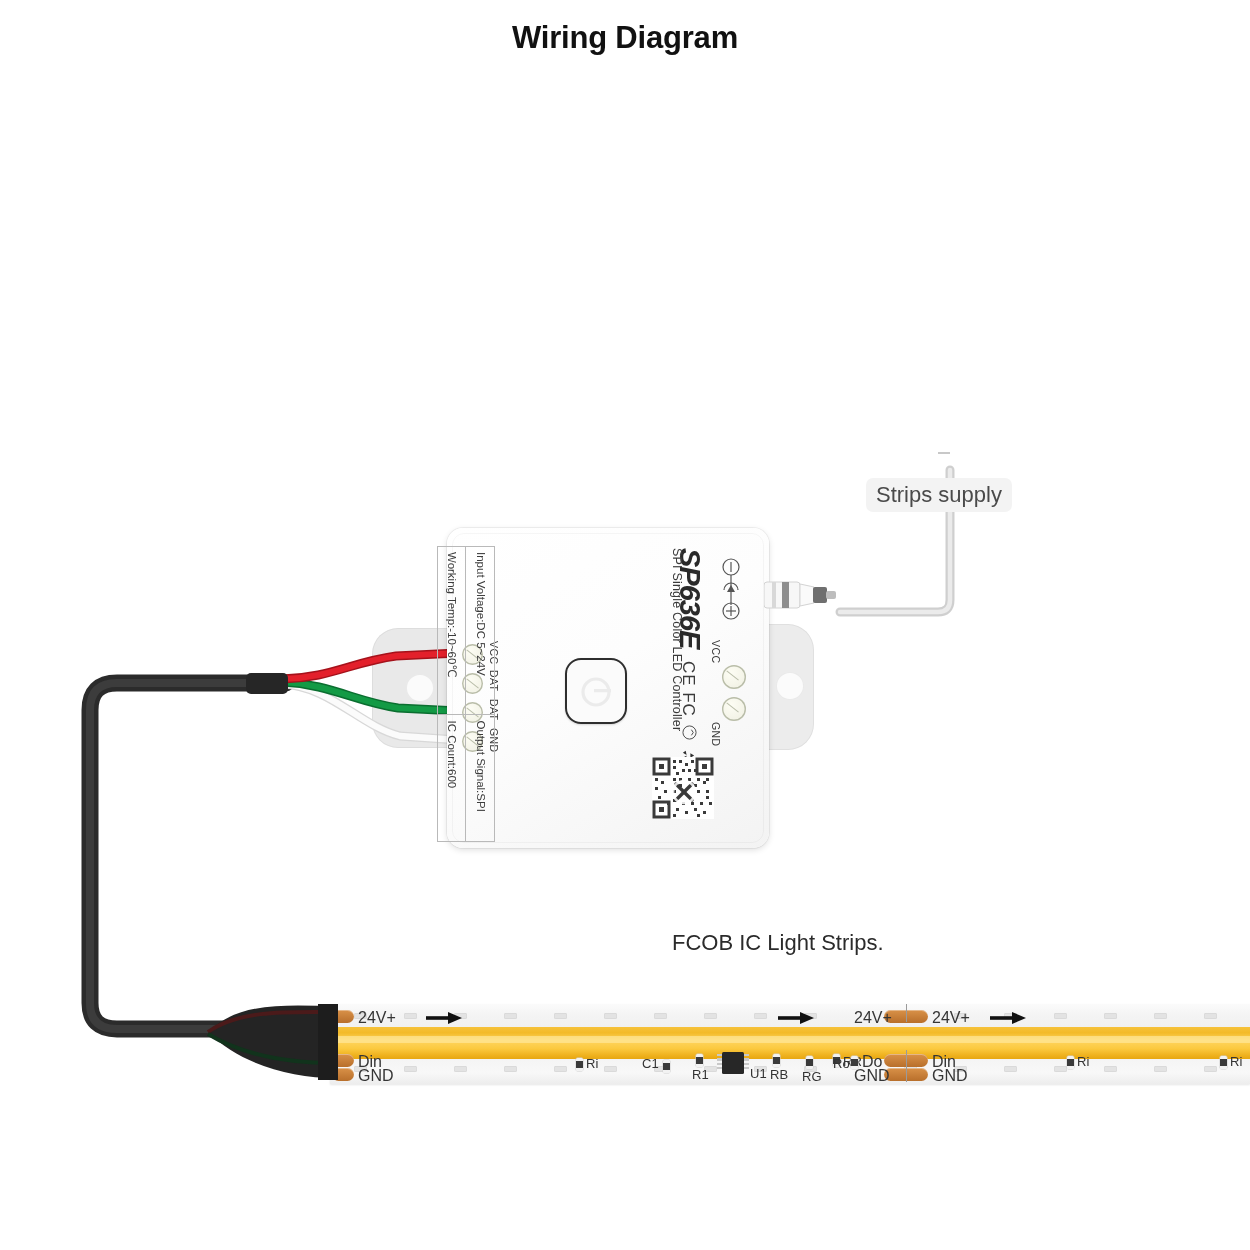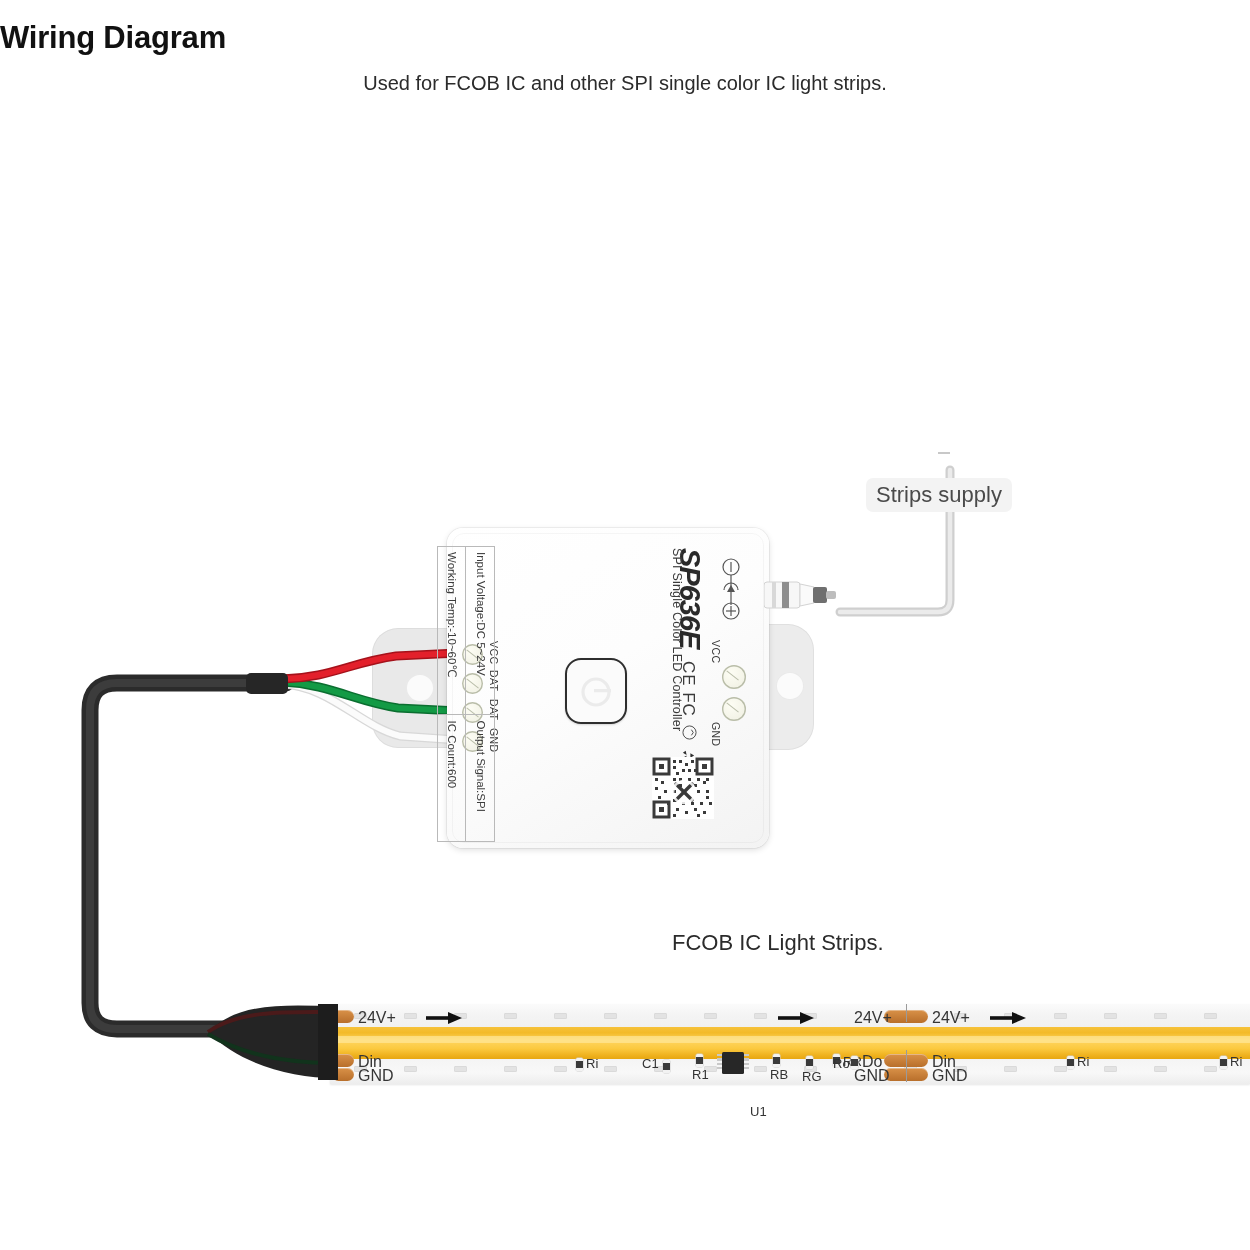--- a/index.html
+++ b/index.html
@@ -10,21 +10,21 @@
     font-family:"Liberation Sans","DejaVu Sans",sans-serif;
     color:#1a1a1a;
     overflow:hidden;
     position:relative;
   }
   .stage{position:absolute;left:0;top:0;width:1250px;height:1250px;}
 
   
   .title{
     position:absolute;left:0;top:20px;width:1250px;
-    font-size:31px;font-weight:bold;
+    text-align:center;font-size:31px;font-weight:bold;
     letter-spacing:-0.2px;color:#111;
   }
   .subtitle{
     position:absolute;left:0;top:72px;width:1250px;
     text-align:center;font-size:20px;font-weight:400;color:#2b2b2b;
   }
 
   
   .ctrl{
     position:absolute;left:447px;top:528px;width:322px;height:320px;
@@ -192,21 +192,20 @@
   .cable-layer{position:absolute;left:0;top:0;width:1250px;height:1250px;}
   .cable-layer.under{z-index:2;}
   .cable-layer.over{z-index:5;}
 </style>
 </head>
 <body>
 
 <div class="stage">
 
   <div class="title">Wiring Diagram</div>
-  <div class="subtitle">Used for FCOB IC and other SPI single color IC light strips.</div>
 
   <svg class="cable-layer under">
     <path d="M950,470 L950,600 Q950,612 938,612 L840,612" fill="none" stroke="#cfcfcf" stroke-width="9" stroke-linecap="round"></path>
     <path d="M950,470 L950,600 Q950,612 938,612 L840,612" fill="none" stroke="#ebebeb" stroke-width="4.5" stroke-linecap="round"></path>
   </svg>
   <div class="ps-tick"></div>
   <div class="ps-label">Strips supply</div>
 
   <div class="barrel">
     <svg width="86" height="40" viewBox="0 0 86 40">
@@ -463,21 +462,21 @@
     <div class="comp" style="left:246px;top:54px;"></div>
     <div class="comp-label" style="left:256px;top:52px;">Ri</div>
 
     <div class="comp" style="left:333px;top:56px;"></div>
     <div class="comp-label" style="left:312px;top:52px;">C1</div>
 
     <div class="comp" style="left:366px;top:50px;"></div>
     <div class="comp-label" style="left:362px;top:63px;">R1</div>
 
     <div class="ic" style="left:392px;top:48px;"></div>
-    <div class="comp-label" style="left:420px;top:62px;margin-top:38px;">U1</div>
+    <div class="comp-label" style="left:420px;top:62px;">U1</div>
 
     <div class="comp" style="left:443px;top:50px;"></div>
     <div class="comp-label" style="left:440px;top:63px;">RB</div>
 
     <div class="comp" style="left:476px;top:52px;"></div>
     <div class="comp-label" style="left:472px;top:65px;">RG</div>
 
     <div class="comp" style="left:503px;top:50px;"></div>
     <div class="comp-label" style="left:513px;top:50px;">RR</div>
 

